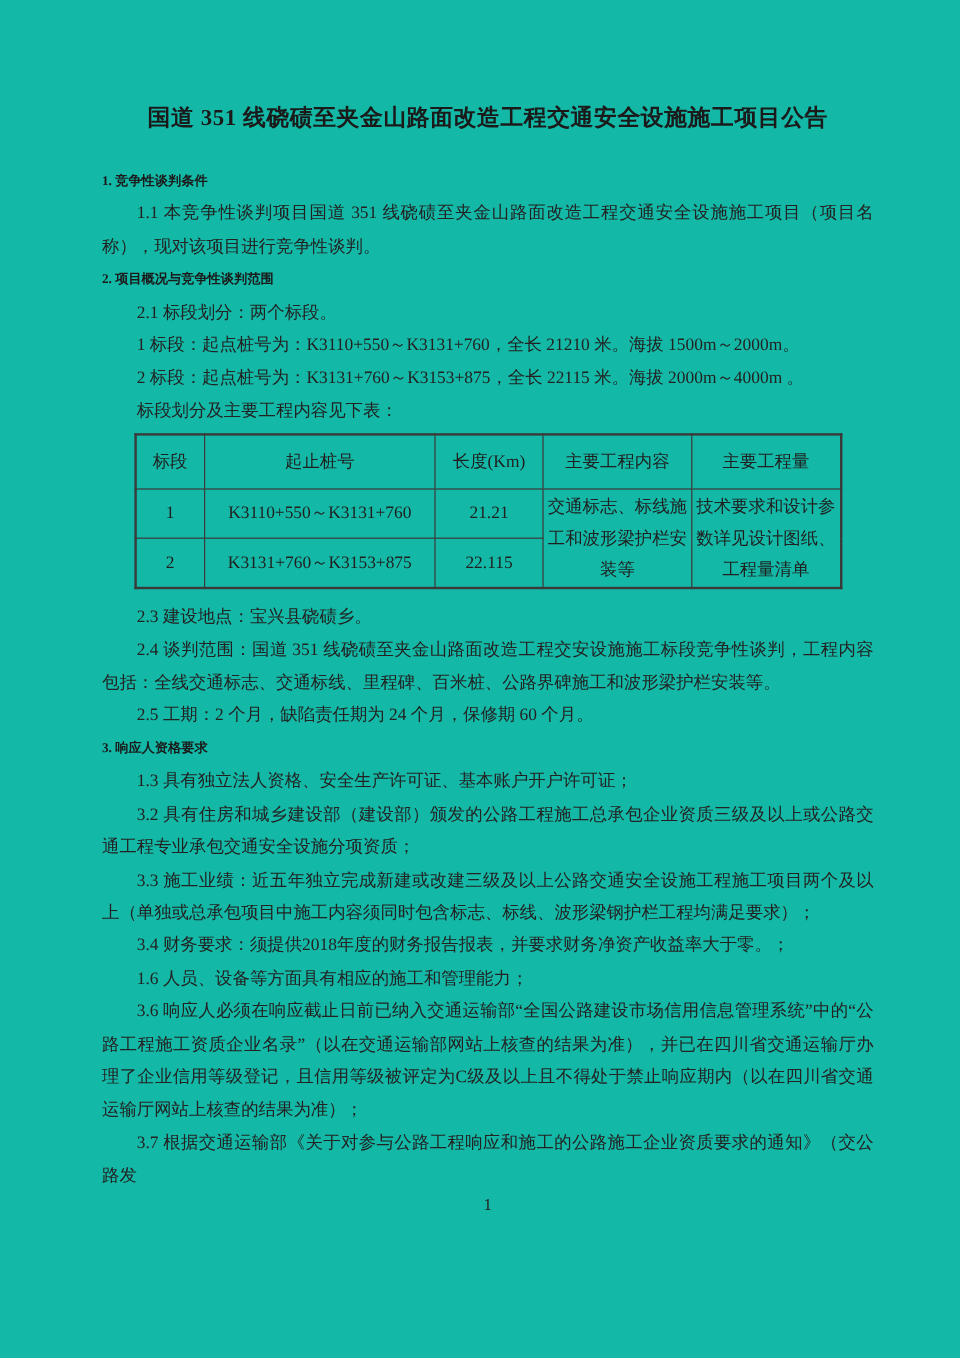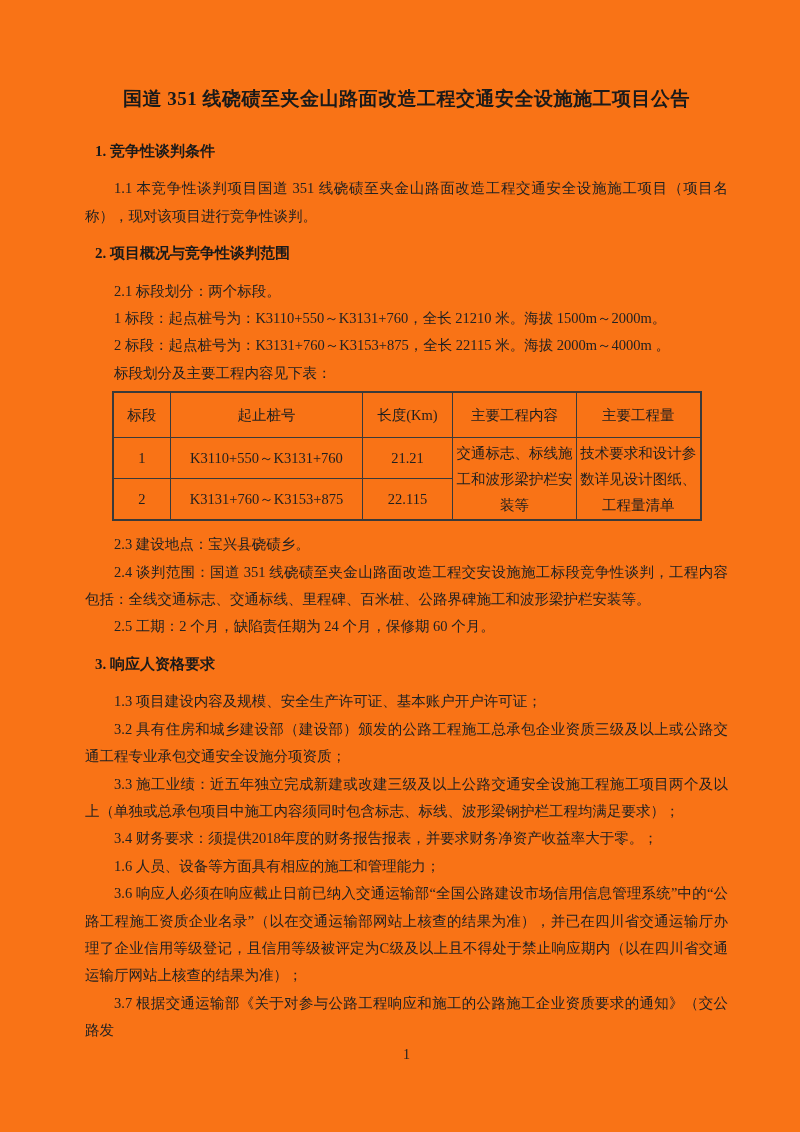--- a/index.html
+++ b/index.html
@@ -7,38 +7,38 @@
     padding: 0;
     background: #ffffff;
   }
   .page {
     position: relative;
     width: 800px;
     height: 1132px;
     margin: 0;
     box-sizing: border-box;
     padding: 86px 72px 0 85px;
-    background: #f97316;
+    background: #14b8a6;
     color: #222222;
     font-family: "Liberation Serif", "DejaVu Serif", serif;
     font-size: 14.5px;
     overflow: hidden;
   }
   .doc-title {
     margin: 0 0 26px 0;
     font-size: 19px;
     font-weight: bold;
     text-align: center;
     letter-spacing: 0.5px;
     line-height: 26px;
     color: #1a1a1a;
   }
   .heading {
-    margin: 10px;
-    font-size: 15px;
+    margin: 0;
+    font-size: 11px;
     font-weight: bold;
     line-height: 27.4px;
     color: #1a1a1a;
   }
   p.para {
     margin: 0;
     line-height: 27.4px;
     text-indent: 2em;
     text-align: justify;
   }
@@ -136,21 +136,21 @@
 
 
   <p class="para"><span>2.3 建设地点：</span><span class="u">宝兴县硗碛乡。</span></p>
 
   <p class="para"><span>2.4 谈判范围：</span><span class="u">国道 351 线硗碛至夹金山路面改造工程交安设施施工标段竞争性谈判，工程内容包括：全线交通标志、交通标线、里程碑、百米桩、公路界碑施工和波形梁护栏安装等。</span></p>
 
   <p class="para"><span>2.5 工期</span><span class="u">：2 个月，缺陷责任期为 24 个月，保修期 60 个月。</span></p>
 
   <h2 class="heading">3. 响应人资格要求</h2>
 
-  <p class="para"><span>1.3 </span><span class="u">项目建设内容及规模、安全生产许可证、基本账户开户许可证；</span></p>
+  <p class="para"><span>1.3 </span><span class="u">具有独立法人资格、安全生产许可证、基本账户开户许可证；</span></p>
 
   <p class="para"><span class="u">3.2 具有住房和城乡建设部（建设部）颁发的公路工程施工总承包企业资质三级及以上或公路交通工程专业承包交通安全设施分项资质；</span></p>
   <p class="para"><span class="u">3.3 施工业绩：近五年独立完成新建或改建三级及以上公路交通安全设施工程施工项目两个及以上（单独或总承包项目中施工内容须同时包含标志、标线、波形梁钢护栏工程均满足要求）；</span></p>
   <p class="para"><span class="u">3.4 财务要求：须提供2018年度的财务报告报表，并要求财务净资产收益率大于零。；</span></p>
   <p class="para"><span class="u">1.6 人员、设备等方面具有相应的施工和管理能力；</span></p>
   <p class="para"><span class="u">3.6 响应人必须在响应截止日前已纳入交通运输部“全国公路建设市场信用信息管理系统”中的“公路工程施工资质企业名录”（以在交通运输部网站上核查的结果为准），并已在四川省交通运输厅办理了企业信用等级登记，且信用等级被评定为C级及以上且不得处于禁止响应期内（以在四川省交通运输厅网站上核查的结果为准）；</span></p>
   <p class="para"><span class="u">3.7 根据交通运输部《关于对参与公路工程响应和施工的公路施工企业资质要求的通知》（交公路发</span></p>
 
   <p class="page-number">1</p>
 

